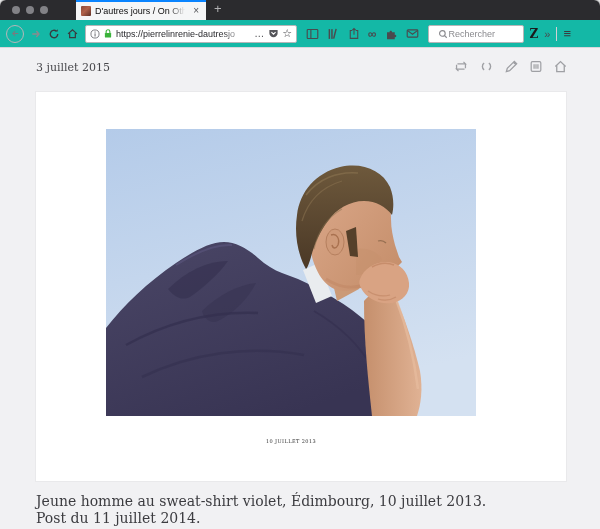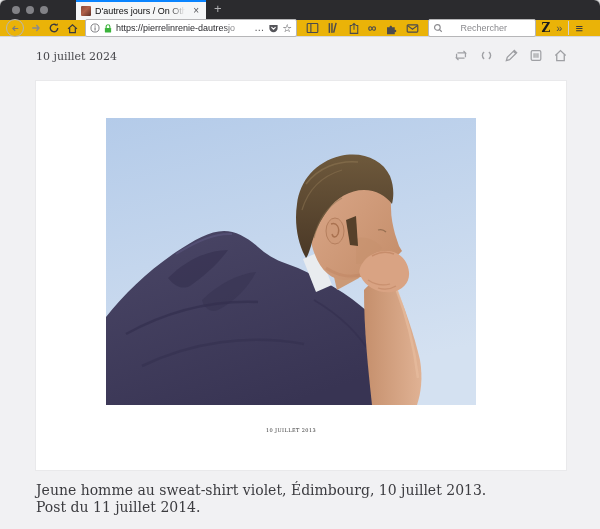--- a/index.html
+++ b/index.html
@@ -15,36 +15,36 @@
          display:flex; align-items:center; gap:4px; padding:0 5px; }
   .favicon { width:10px; height:10px; flex:0 0 auto; border-radius:1px;
              background:linear-gradient(135deg,#8a4a3a 0%,#b0614a 45%,#5d2f26 100%); }
   .tab-title { font-size:9px; color:#0c0c0d; white-space:nowrap; overflow:hidden; flex:1 1 auto;
                -webkit-mask-image:linear-gradient(90deg,#000 80%,transparent 98%);
                mask-image:linear-gradient(90deg,#000 80%,transparent 98%); }
   .tab-close { font-size:10px; color:#55555a; line-height:1; padding:0 2px; cursor:default; }
   .newtab { color:#b1b1b3; font-size:13px; line-height:18px; padding:0 8px; }
 
   
-  .navbar { height:17px; background:#eab308; border-bottom:1px solid #d7d7db;
+  .navbar { height:28px; background:#14b8a6; border-bottom:1px solid #d7d7db;
             display:flex; align-items:center; padding:0 8px 0 6px; gap:6px; }
   .nav-ic { color:#5a5a5e; display:flex; align-items:center; justify-content:center; flex:0 0 auto; }
   .backbtn { width:18px; height:18px; border:1px solid #b6b6b8; border-radius:50%; color:#7a7a7e; }
   .urlbar { flex:0 0 212px; height:18px; background:#fff; border:1px solid #b6b6b8; border-radius:2px;
             display:flex; align-items:center; gap:3px; padding:0 4px; overflow:hidden; }
   .url-text { font-size:9px; color:#2a2a2e; white-space:nowrap; overflow:hidden; flex:1 1 auto;
               -webkit-mask-image:linear-gradient(90deg,#000 78%,transparent 97%);
               mask-image:linear-gradient(90deg,#000 78%,transparent 97%); }
   .dots { font-size:10px; color:#4a4a4e; letter-spacing:1px; line-height:1; }
   .star { font-size:11px; color:#4a4a4e; line-height:1; }
   .tool-ics { display:flex; align-items:center; gap:8px; padding:0 3px; }
   .tool-ics .nav-ic { color:#4a4a4e; }
   .infinity { font-size:12px; font-weight:bold; color:#4a4a4e; line-height:1; }
   .searchbar { flex:0 0 96px; height:18px; background:#fff; border:1px solid #b6b6b8; border-radius:2px;
-               display:flex; align-items:center; gap:18px; padding:0 4px; }
+               display:flex; align-items:center; gap:1px; padding:0 4px;justify-content:flex-end; }
   .searchbar input { border:none; outline:none; width:70px; font-size:9px; color:#3a3a3e;
                      font-family:"Liberation Sans",sans-serif; background:transparent; }
   .searchbar input::placeholder { color:#8a8a8e; }
   .zotero { font-family:"DejaVu Serif",serif; font-weight:bold; font-size:12px; color:#1a1a1c; }
   .chev2 { font-size:11px; color:#4a4a4e; }
   .vsep { width:1px; height:14px; background:#d0d0d4; }
   .hamb { font-size:13px; color:#3a3a3e; }
 
   
   .content { position:relative; width:600px; height:485px; background:#f1f1f3;
@@ -165,21 +165,21 @@
     </div>
 
     <span class="zotero">Z</span>
     <span class="chev2">»</span>
     <span class="vsep"></span>
     <span class="hamb">≡</span>
   </div>
 
   <div class="content">
 
-    <div class="post-date">10 juillet 2024</div>
+    <div class="post-date">3 juillet 2015</div>
 
     <div class="page-actions">
       <svg width="16" height="15" viewBox="0 0 18 16" fill="none" stroke="currentColor" stroke-width="1.4">
         <path d="M5 5 h9 l-2.2 -2.2 M14 5 v5"></path>
           <path d="M13 11 H4 l2.2 2.2 M4 11 V6"></path>
         </svg>
       <svg width="15" height="15" viewBox="0 0 16 16" fill="none" stroke="currentColor" stroke-width="1.5">
         <path d="M5.5 4.5 C3 6 3 10 5.5 11.5 M10.5 4.5 c2.5 1.5 2.5 5.5 0 7"></path>
         </svg>
       <svg width="15" height="15" viewBox="0 0 16 16" fill="none" stroke="currentColor" stroke-width="1.4">

